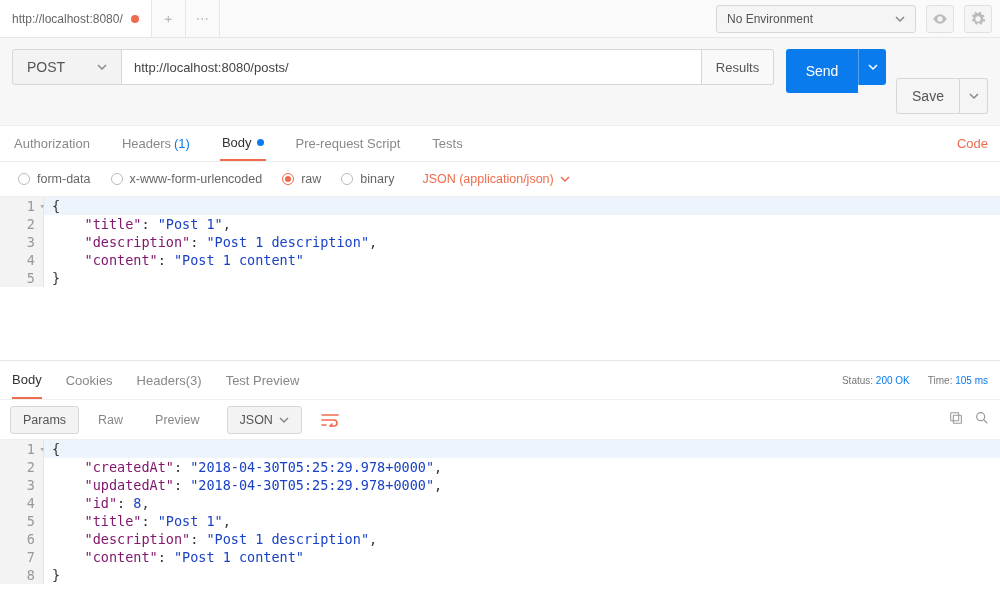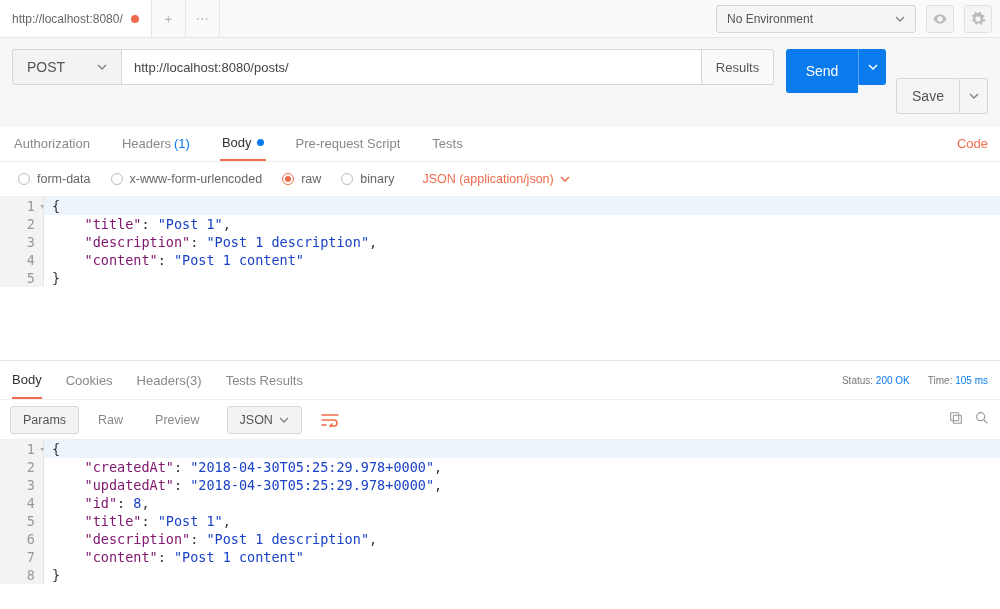--- a/index.html
+++ b/index.html
@@ -199,21 +199,21 @@
     </div>
 </div>
 
 <div class="respbar">
   <div class="tabitem active">Body</div>
   <div class="tabitem">Cookies</div>
   <div class="tabitem">
     <span>Headers</span>
     <span class="count">(3)</span>
   </div>
-  <div class="tabitem">Tests Results</div>
+  <div class="tabitem">Test Preview</div>
   <div class="status">
     <span><span>Status:</span> <span class="val">200 OK</span></span>
     <span><span>Time:</span> <span class="val">105 ms</span></span>
   </div>
 </div>
 
 <div class="resptool">
   <button class="segbtn">Params</button>
   <button class="segbtn plain">Raw</button>
   <button class="segbtn plain">Preview</button>

